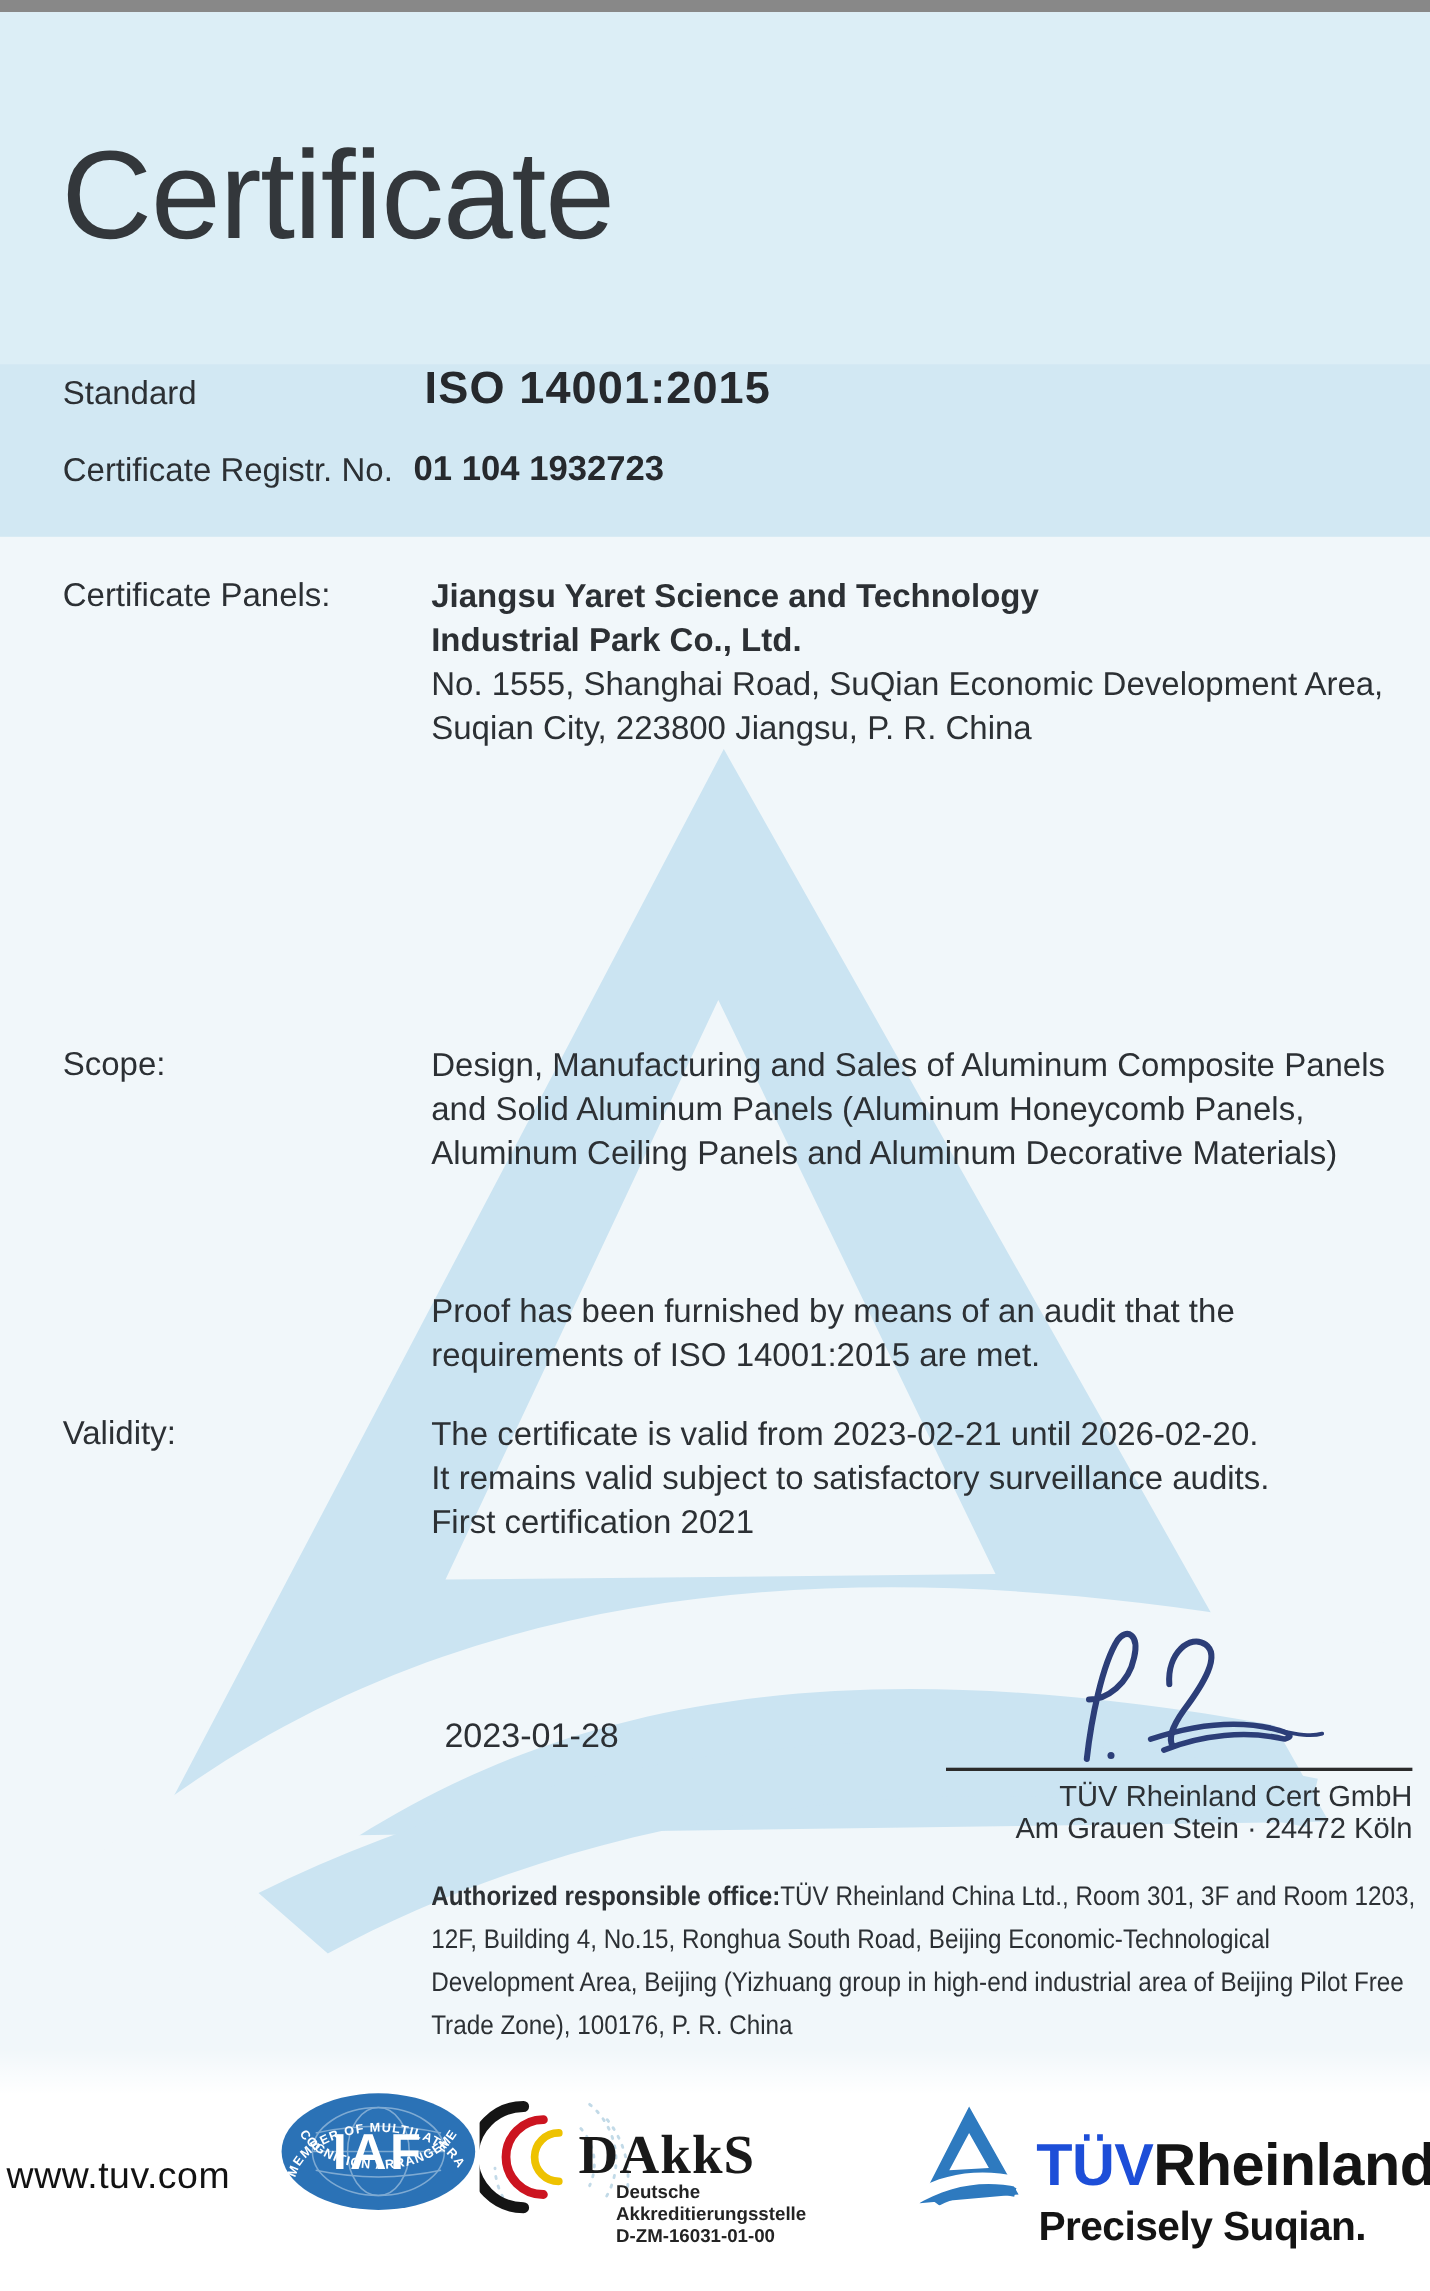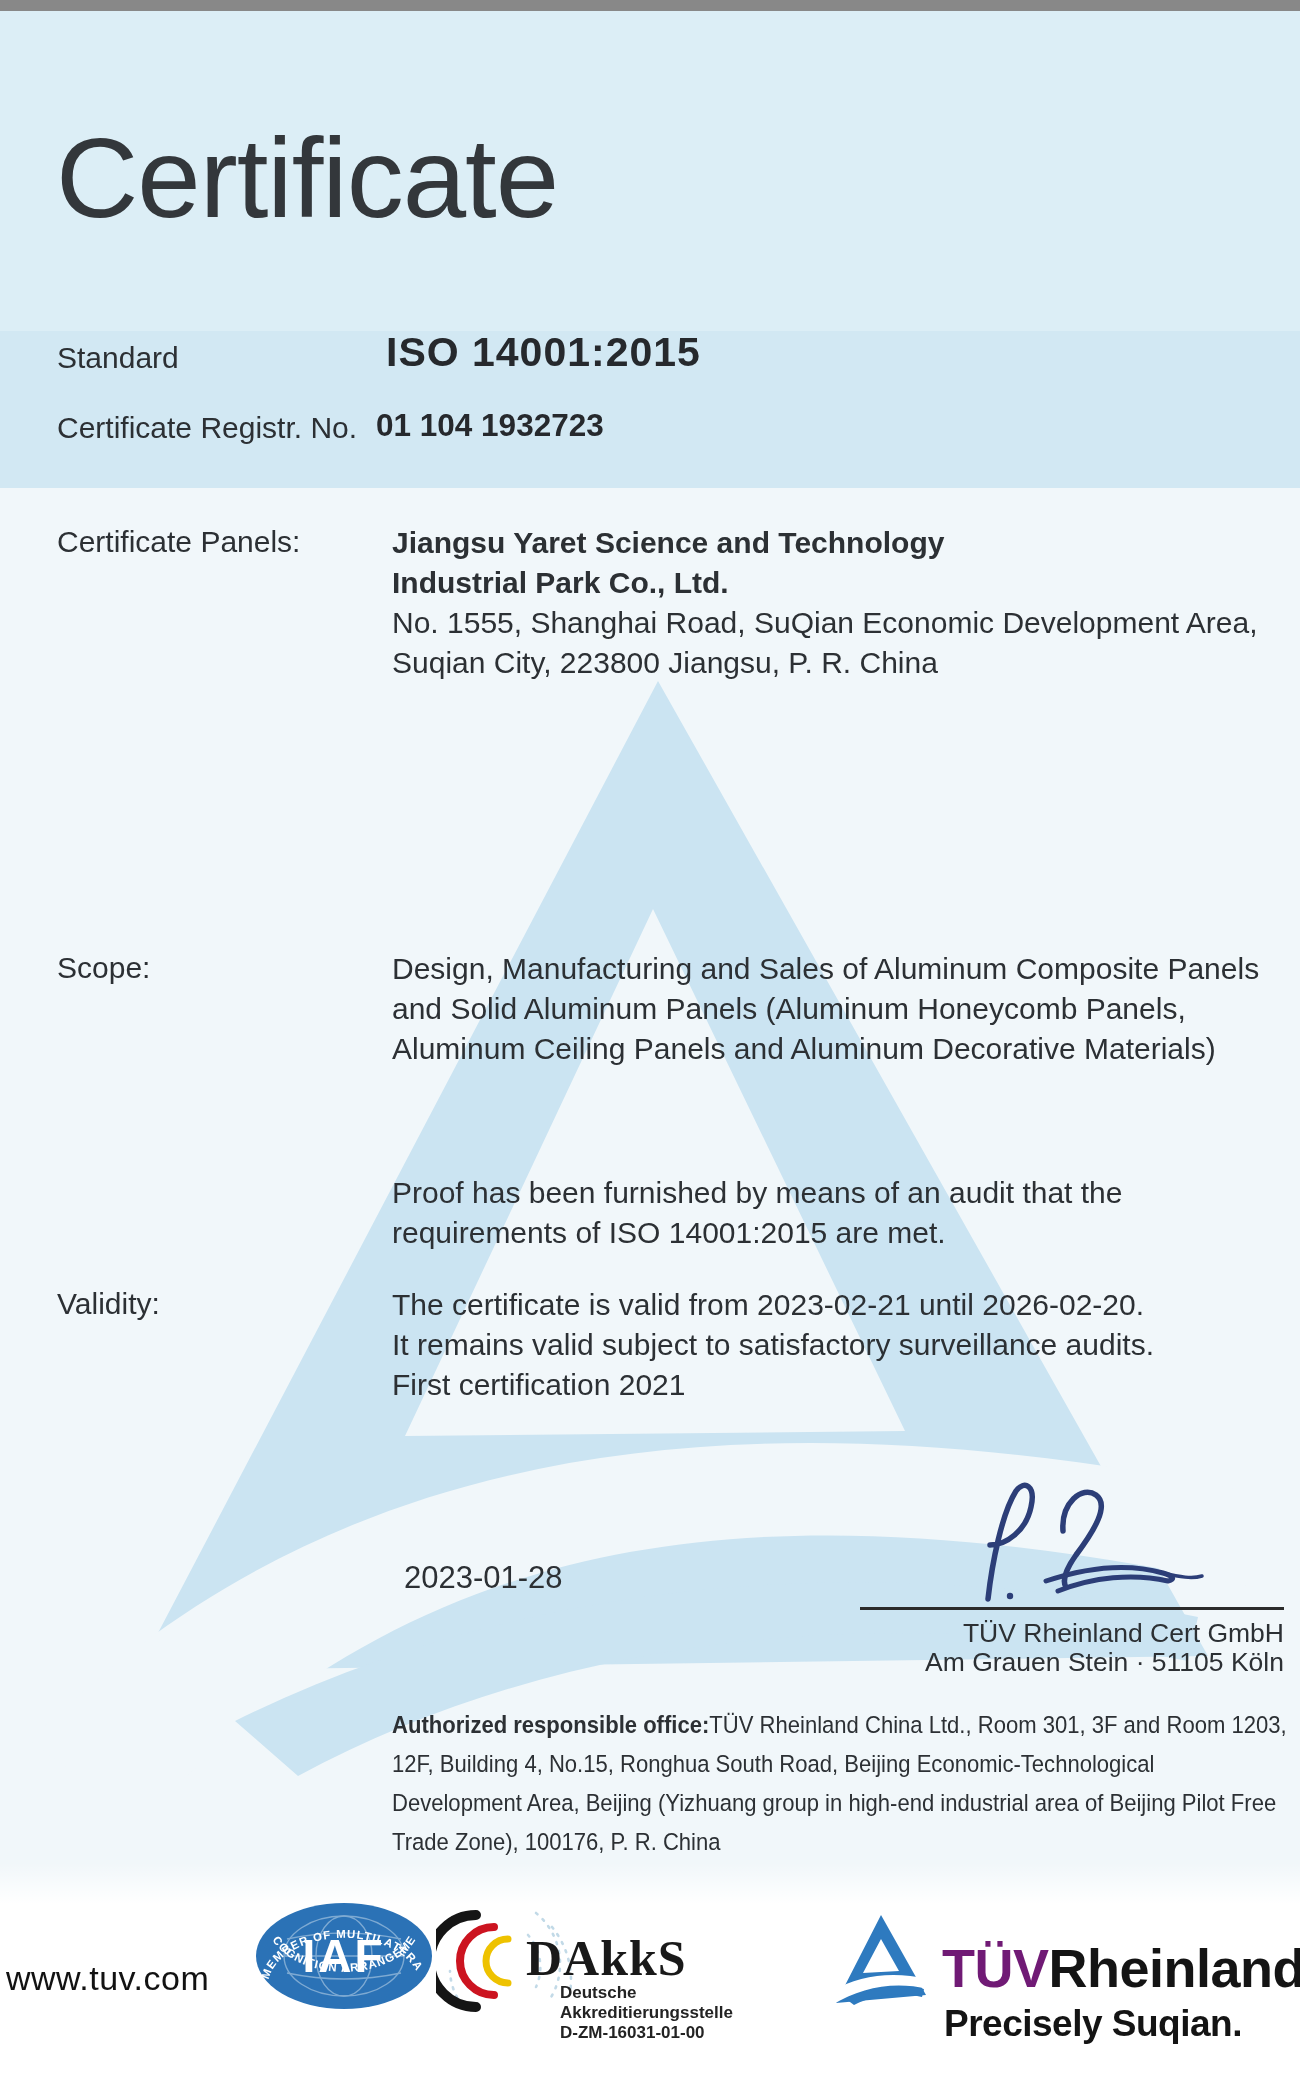--- a/index.html
+++ b/index.html
@@ -24,21 +24,21 @@
   .b{font-weight:700;}
   .iso-val{left:386px;top:318px;font-size:41px;font-weight:700;letter-spacing:1px;color:#26292d;}
   .reg-val{left:376px;top:396px;font-size:31.5px;font-weight:700;color:#26292d;}
   .date{left:404px;top:1549px;font-size:31px;}
   .sig-line{left:860px;top:1596px;width:424px;height:3px;background:#2b2b2b;}
   .org{left:884px;width:400px;text-align:right;font-size:26.5px;white-space:nowrap;}
   .auth{left:392px;top:1694px;width:920px;font-size:24.5px;}
   .auth .aline{height:39px;line-height:39px;white-space:nowrap;transform:scaleX(.9);transform-origin:left;}
   .website{left:6px;top:1948px;font-size:34px;color:#121212;letter-spacing:.5px;}
   .tuv-wordmark{left:942px;top:1926px;font-size:54px;font-weight:700;white-space:nowrap;letter-spacing:-.5px;}
-  .tuv-wordmark .tuv{color:#701a75;}
+  .tuv-wordmark .tuv{color:#1d4ed8;}
   .tuv-wordmark .rhein{color:#141414;}
   .tagline{left:944px;top:1992px;font-size:37px;font-weight:700;color:#141414;letter-spacing:-.5px;}
   .dakks-word{font-family:"Liberation Serif",serif;}
 </style>
 </head>
 <body>
 
 <div class="page">
 
   <div class="abs band-top"></div>
@@ -94,21 +94,21 @@
     <g fill="none" stroke="#2c3e78" stroke-linecap="round" stroke-linejoin="round">
       <path stroke-width="5.5" d="M30 120 C34 84 44 34 58 12 C66 1 78 6 73 28 C68 52 48 66 32 66"></path>
       <circle cx="52" cy="117" r="3.2" fill="#2c3e78" stroke="none"></circle>
       <path stroke-width="5.5" d="M105 52 C103 24 124 6 138 16 C152 26 136 52 118 76 C108 90 104 102 108 108"></path>
       <path stroke-width="5" d="M88 102 C130 88 170 84 205 94 C215 97 218 100 210 102 C175 94 135 98 100 112"></path>
       <path stroke-width="3.5" d="M205 94 C222 98 234 100 244 97"></path>
     </g>
   </svg>
   <div class="abs content sig-line"></div>
   <div class="abs content org" style="top:1607px">TÜV Rheinland Cert GmbH</div>
-  <div class="abs content org" style="top:1636px">Am Grauen Stein · 51105 Köln</div>
+  <div class="abs content org" style="top:1636px">Am Grauen Stein · 24472 Köln</div>
 
   <div class="abs content auth">
     <div class="aline"><span class="b">Authorized responsible office:</span><span>TÜV Rheinland China Ltd., Room 301, 3F and Room 1203,</span></div>
     <div class="aline">12F, Building 4, No.15, Ronghua South Road, Beijing Economic-Technological</div>
     <div class="aline">Development Area, Beijing (Yizhuang group in high-end industrial area of Beijing Pilot Free</div>
     <div class="aline">Trade Zone), 100176, P. R. China</div>
   </div>
 
   <div class="abs content website">www.tuv.com</div>
 

